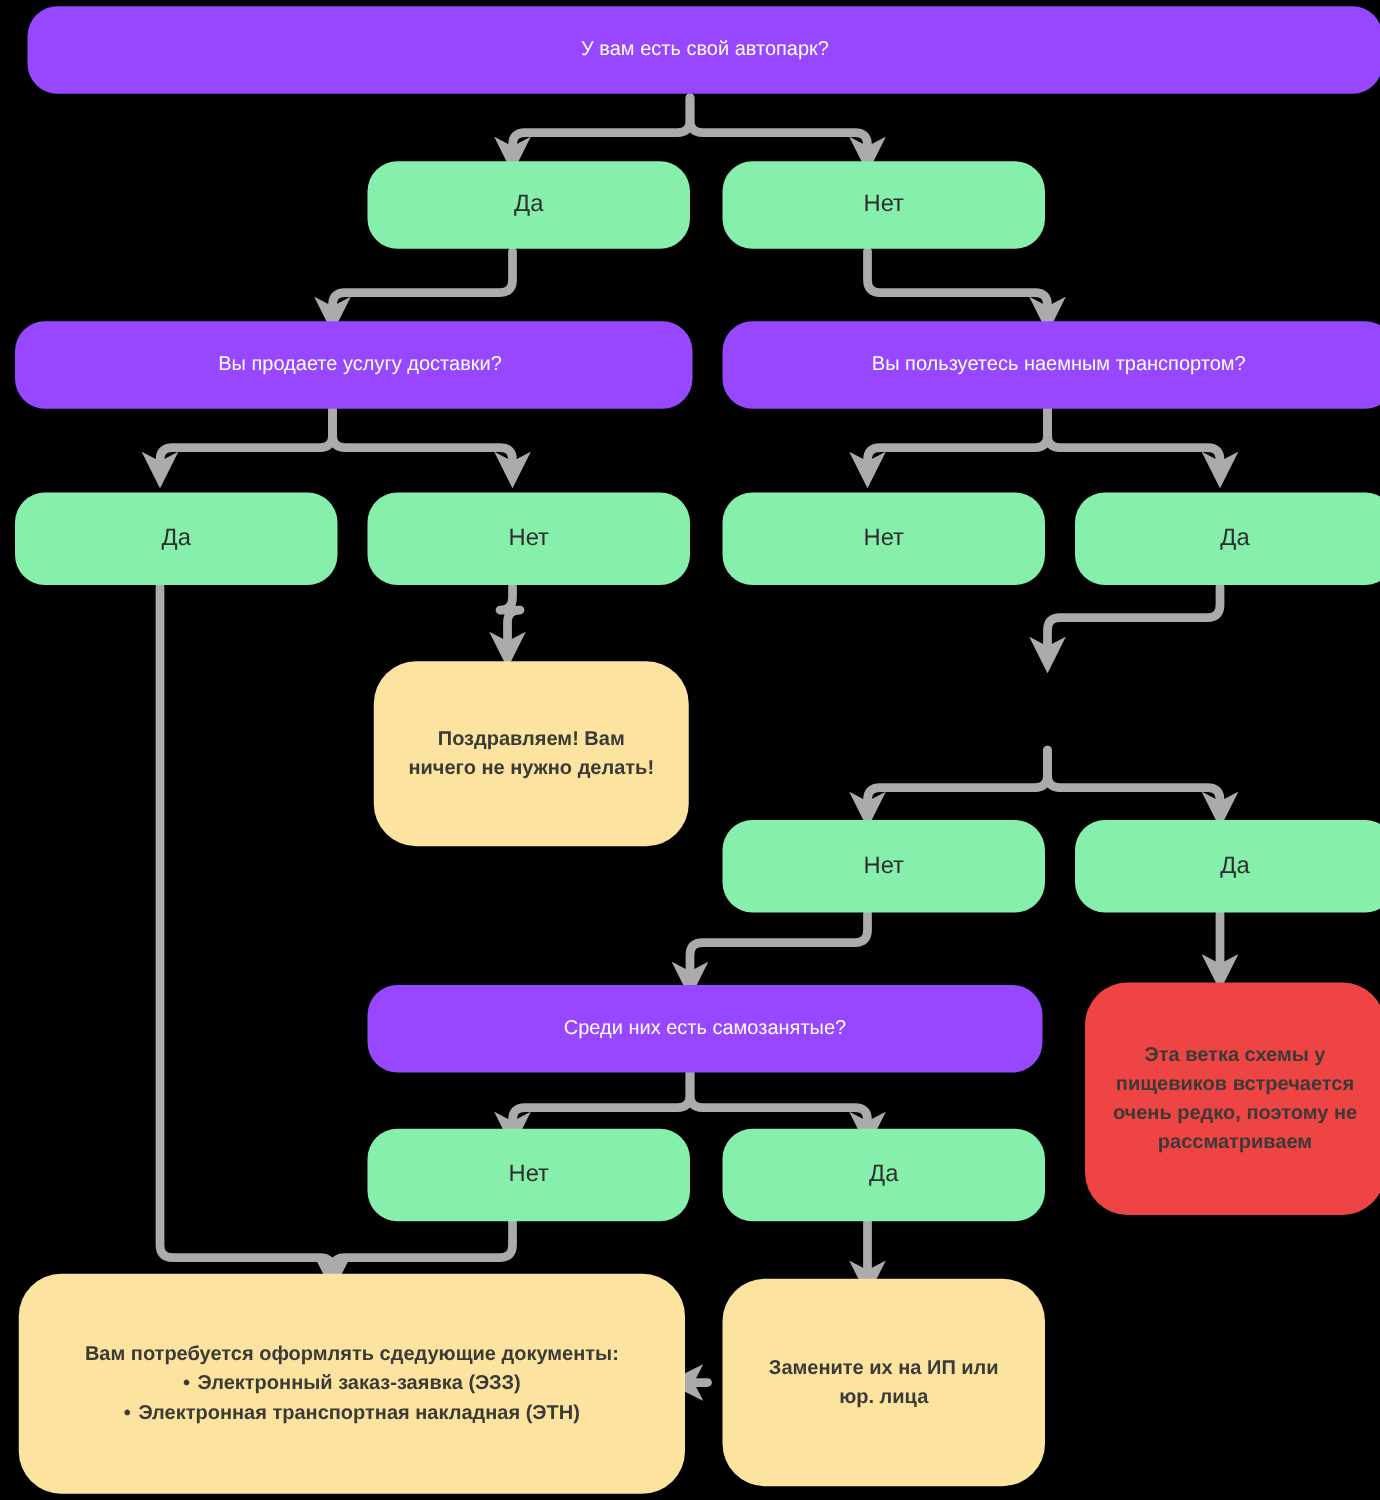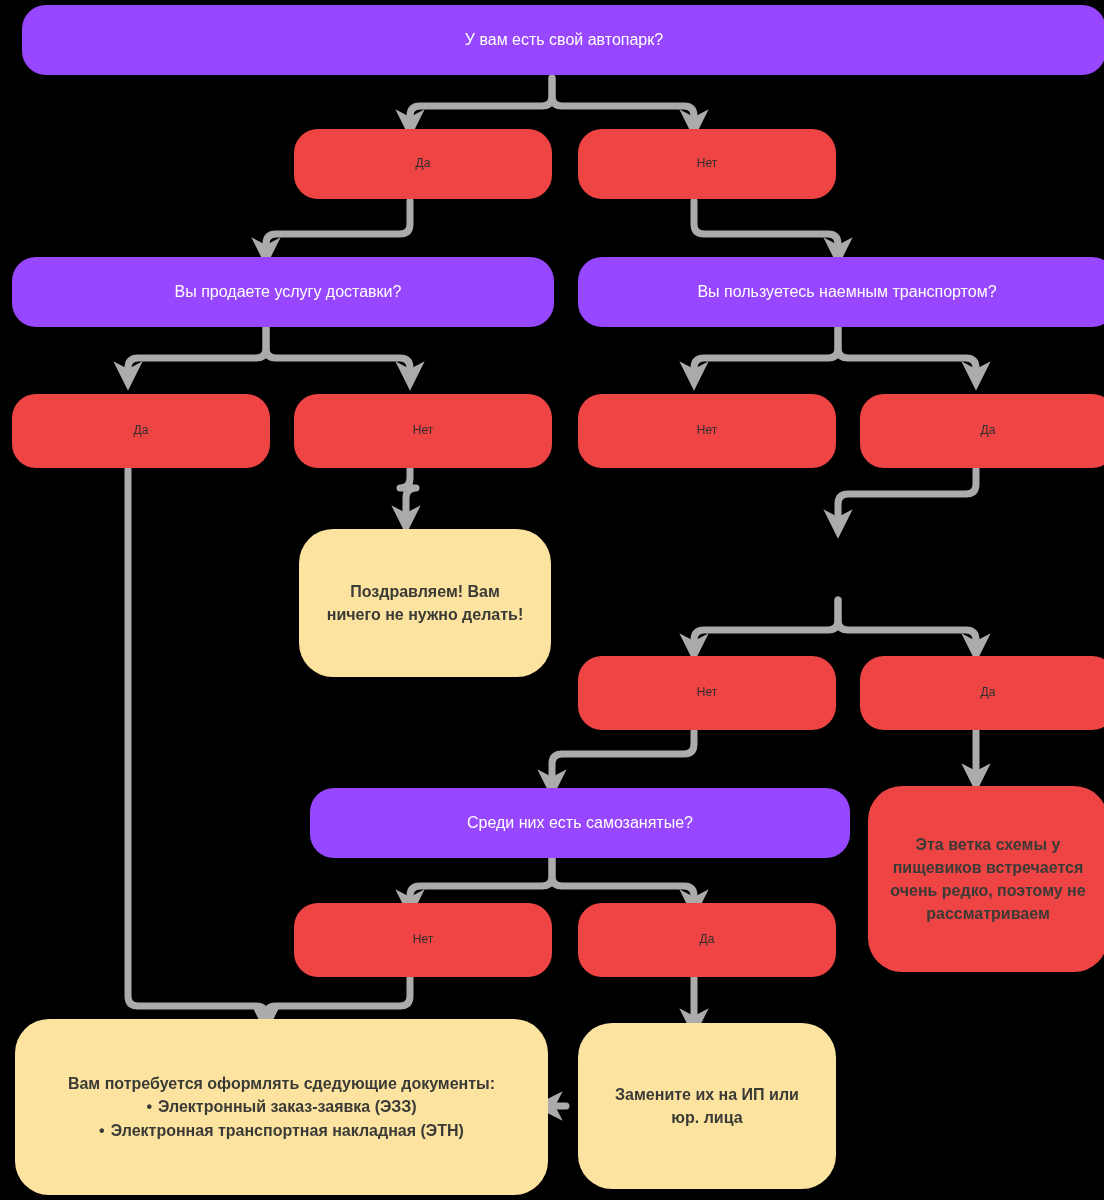--- a/index.html
+++ b/index.html
@@ -36,23 +36,23 @@
     line-height: 1.45;
     margin-left: 12px;
   }
   .node.q {
     background: #9747FF;
     color: #FFFFFF;
     font-size: 16px;
     font-weight: 400;
   }
   .node.ans {
-    background: #ef4444;
+    background: #86efac;
     color: #2E2E2E;
-    font-size: 12px;
+    font-size: 19px;
     font-weight: 400;
   }
   .node.note {
     background: #FCE3A0;
     color: #3A3A36;
     font-size: 16px;
     font-weight: 700;
   }
   .node.warn {
     background: #ef4444;
@@ -171,21 +171,21 @@
   </div>
 
 
   <div class="node ans" style="left:566px; top:656px; width:258px; height:74px;">
     <span class="txt">Нет</span>
   </div>
   <div class="node ans" style="left:848px; top:656px; width:256px; height:74px;">
     <span class="txt">Да</span>
   </div>
 
-  <div class="node q" style="left:298px; top:788px; width:540px; height:70px;">
+  <div class="node q" style="left:282px; top:788px; width:540px; height:70px;">
     <span class="txt">Среди них есть самозанятые?</span>
   </div>
 
   <div class="node warn" style="left:856px; top:786px; width:240px; height:186px; border-radius:34px; padding:0 14px;">
     <span class="txt">Эта ветка схемы у пищевиков встречается очень редко, поэтому не рассматриваем</span>
   </div>
 
   <div class="node ans" style="left:282px; top:903px; width:258px; height:74px;">
     <span class="txt">Нет</span>
   </div>

